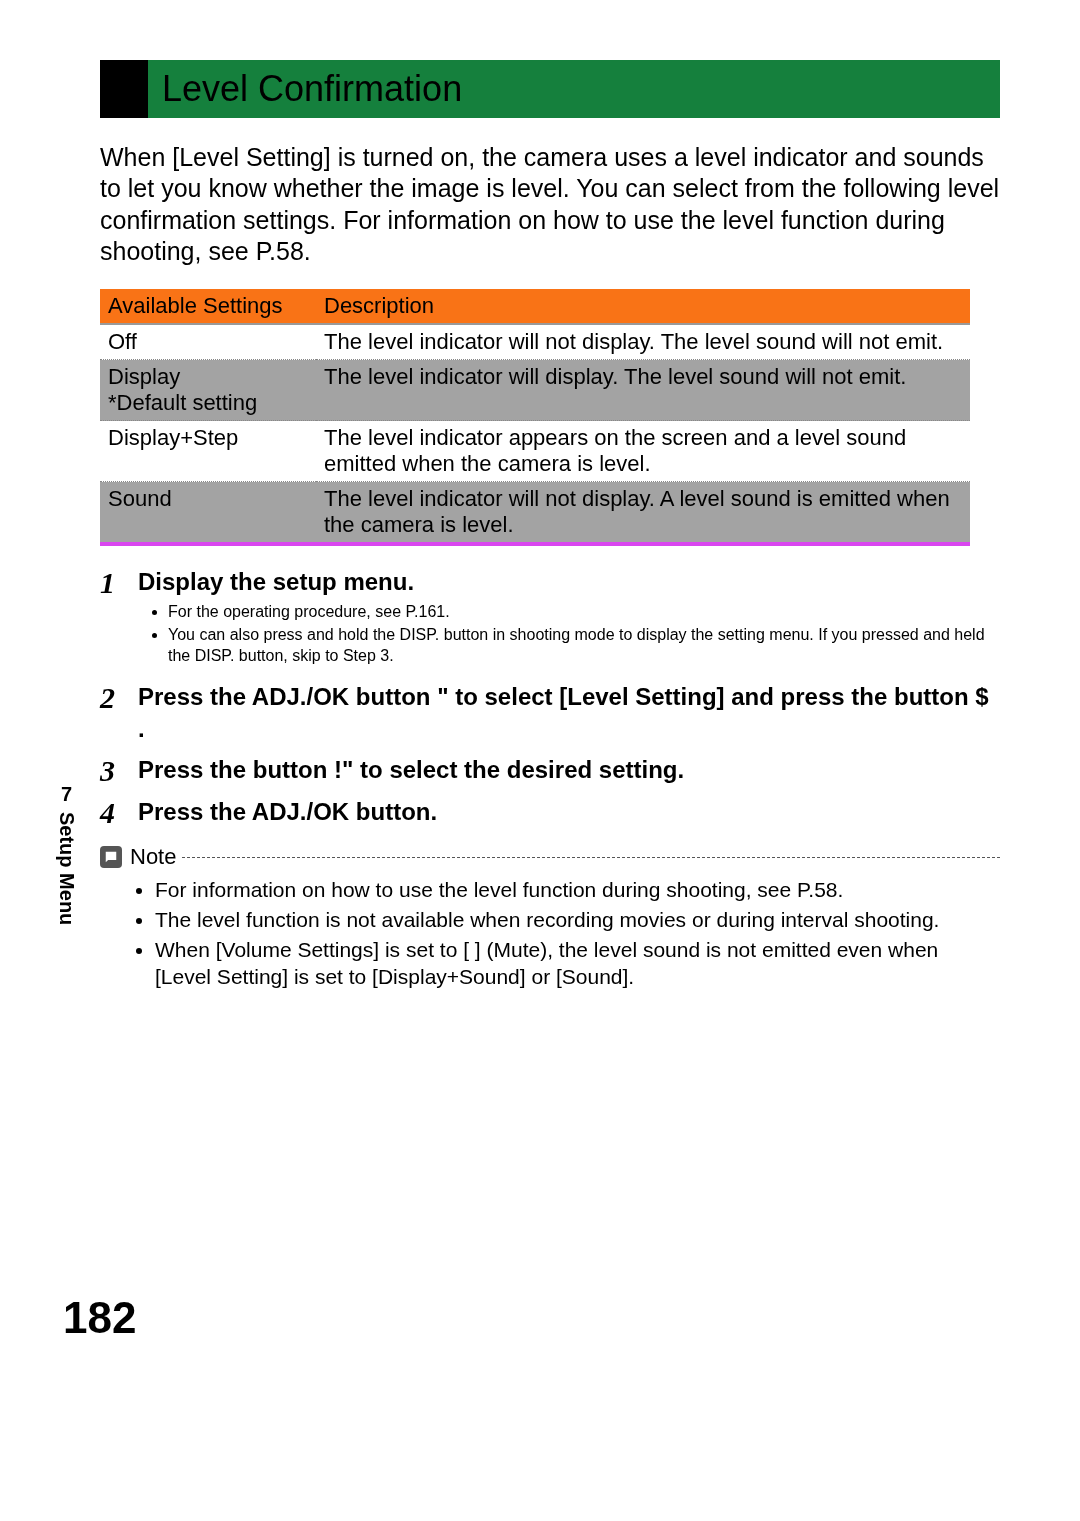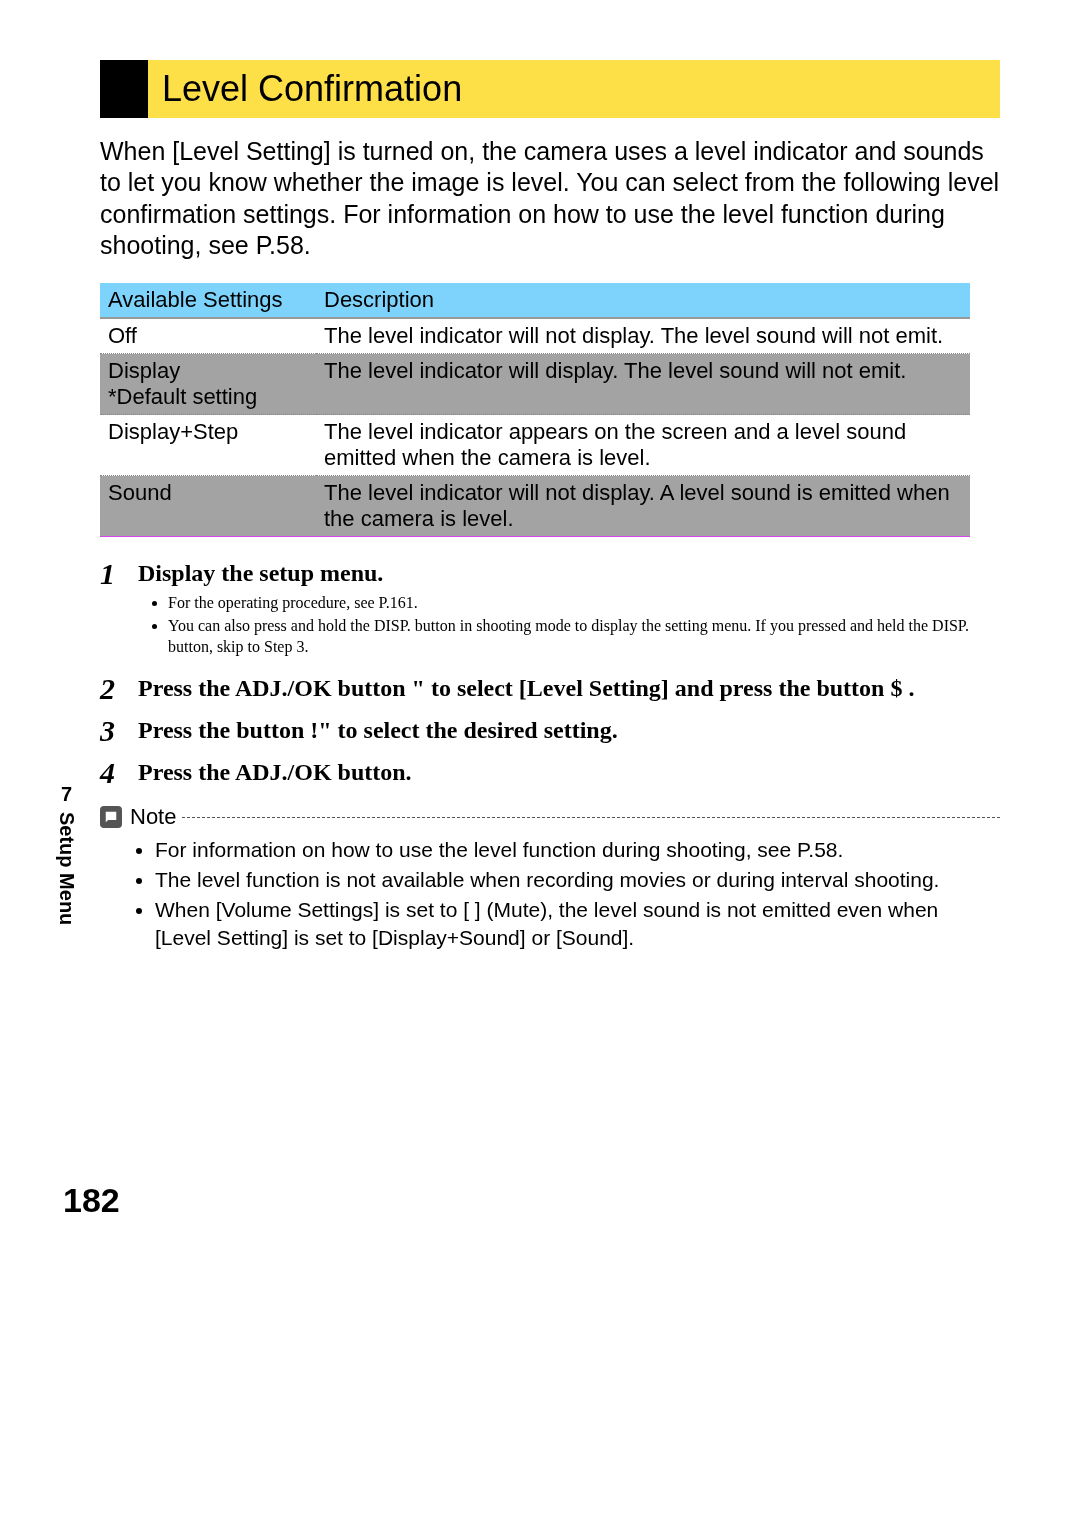--- a/index.html
+++ b/index.html
@@ -11,24 +11,24 @@
     width: 1080px;
     height: 1521px;
     position: relative;
   }
   .page {
     position: relative;
     padding: 60px 0 0 100px;
     width: 900px;
   }
   .title-bar {
-    background: #fde047;
+    background: #15803d;
     display: flex;
     align-items: stretch;
-    margin-bottom: 18px;
+    margin-bottom: 24px;
   }
   .title-bar .black-square {
     background: #000;
     width: 48px;
   }
   .title-bar .title-text {
     font-size: 36px;
     padding: 8px 14px;
     color: #000;
   }
@@ -41,29 +41,29 @@
     border-collapse: collapse;
     width: 870px;
     font-size: 22px;
   }
   table.settings th, table.settings td {
     text-align: left;
     vertical-align: top;
     padding: 4px 8px;
   }
   table.settings thead th {
-    background: #7dd3fc;
+    background: #f97316;
     font-weight: normal;
     border-bottom: 2px solid #999;
   }
   table.settings tbody td {
     border-bottom: 1px dotted #888;
   }
   table.settings tbody tr:last-child td {
-    border-bottom: 1px solid #d946ef;
+    border-bottom: 4px solid #d946ef;
     background: #e3e3e3;
   }
   table.settings tbody tr.row-shade td {
     background: #a3a3a3;
   }
   table.settings td.col1 {
     width: 200px;
   }
   .steps {
     margin-top: 20px;
@@ -75,21 +75,20 @@
   .step-num {
     font-family: "Georgia", serif;
     font-style: italic;
     font-weight: bold;
     font-size: 30px;
     width: 38px;
     flex-shrink: 0;
   }
   .step-body {
     flex: 1;
-    font-family: Liberation Serif, serif;
   }
   .step-title {
     font-weight: bold;
     font-size: 24px;
     line-height: 1.35;
   }
   .step-bullets {
     list-style: disc;
     padding-left: 30px;
     margin: 4px 0 6px 0;
@@ -151,23 +150,23 @@
     margin-bottom: 6px;
   }
   .side-tab .tab-label {
     writing-mode: vertical-rl;
     font-weight: bold;
     font-size: 20px;
   }
   .page-num {
     position: absolute;
     left: 63px;
-    top: 1181px;
-    font-weight: bold;
-    font-size: 34px;
+    top: 1293px;
+    font-weight: bold;
+    font-size: 44px;
   }
 </style>
 </head>
 <body>
 
 <div class="page">
 
   <div class="title-bar">
     <div class="black-square"></div>
     <div class="title-text">Level Confirmation</div>

